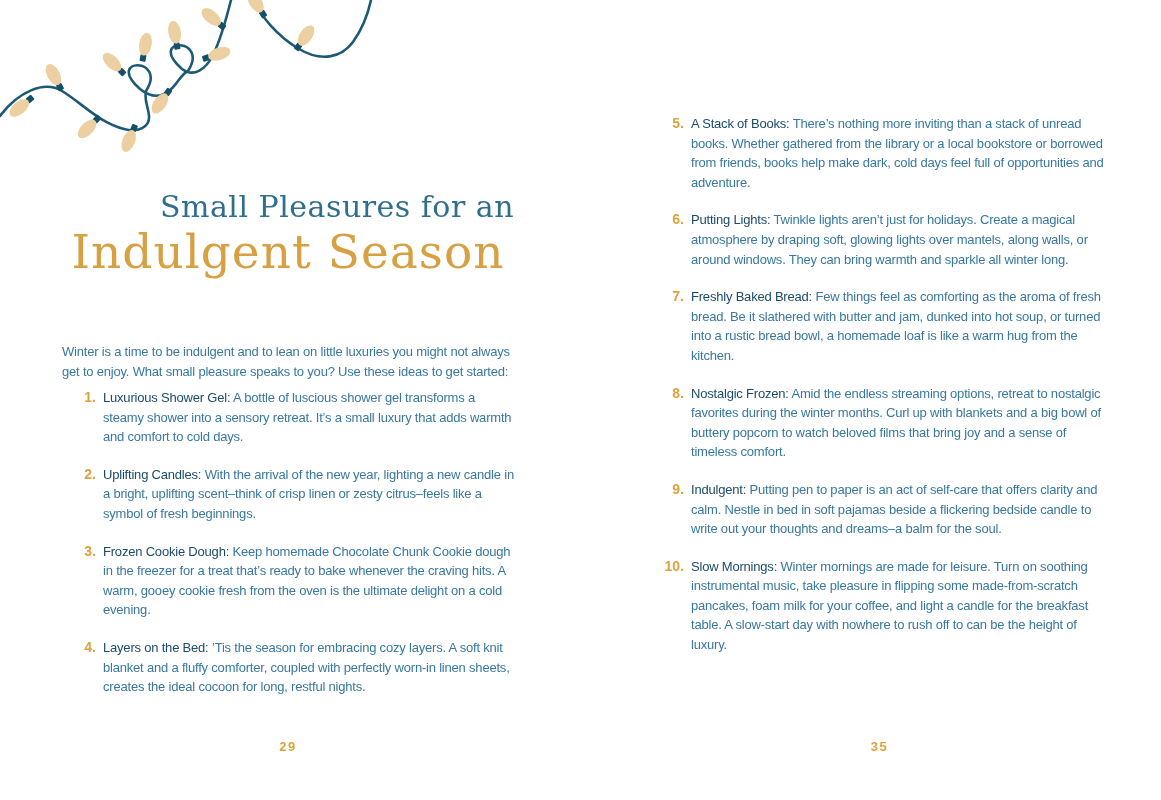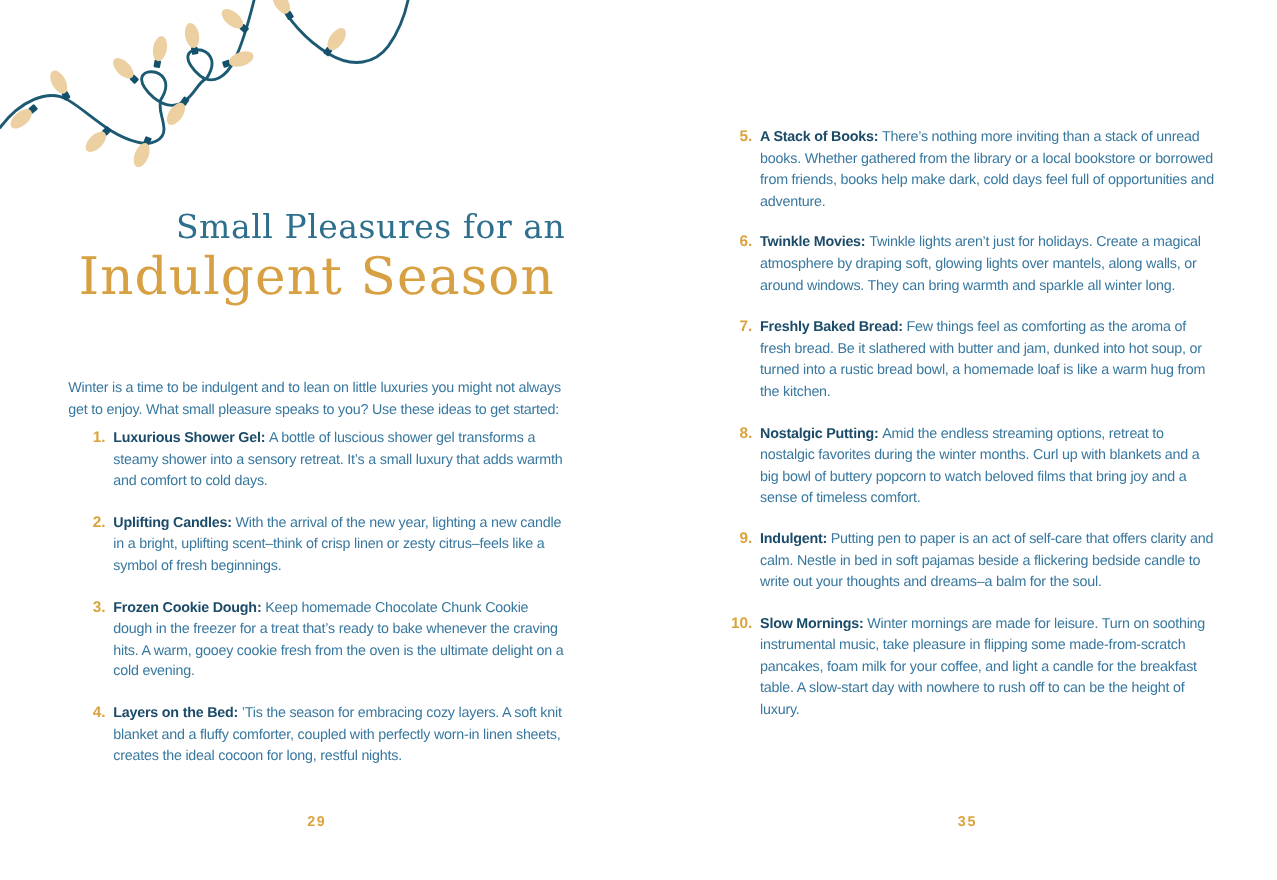--- a/index.html
+++ b/index.html
@@ -78,21 +78,21 @@
     margin-right:7px;
   }
   .itext{
     flex:1;
     font-size:13px;
     letter-spacing:-0.2px;
     line-height:19.6px;
     color:var(--body-blue);
   }
   .ilabel{
-    font-weight:bold;
+    font-weight:normal;
     color:var(--label-blue);
   }
   .ilabel::after{content:" ";}
   .pagenum{
     position:absolute;top:739px;left:0;width:100%;
     text-align:center;
     font-size:13px;
     font-weight:bold;
     letter-spacing:1.5px;
     color:var(--gold-num);
@@ -200,29 +200,29 @@
 </div>
 
 <div class="page-col right-col">
   <ol class="plist">
     <li class="item">
       <span class="num">5.</span>
       <p class="itext"><span class="ilabel">A Stack of Books:</span><span>There’s nothing more inviting than a stack of unread books. Whether gathered from the library or a local bookstore or borrowed from friends, books help make dark, cold days feel full of opportunities and adventure.</span></p>
     </li>
     <li class="item">
       <span class="num">6.</span>
-      <p class="itext"><span class="ilabel">Twinkle Movies:</span><span>Twinkle lights aren’t just for holidays. Create a magical atmosphere by draping soft, glowing lights over mantels, along walls, or around windows. They can bring warmth and sparkle all winter long.</span></p>
+      <p class="itext"><span class="ilabel">Putting Lights:</span><span>Twinkle lights aren’t just for holidays. Create a magical atmosphere by draping soft, glowing lights over mantels, along walls, or around windows. They can bring warmth and sparkle all winter long.</span></p>
     </li>
     <li class="item">
       <span class="num">7.</span>
       <p class="itext"><span class="ilabel">Freshly Baked Bread:</span><span>Few things feel as comforting as the aroma of fresh bread. Be it slathered with butter and jam, dunked into hot soup, or turned into a rustic bread bowl, a homemade loaf is like a warm hug from the kitchen.</span></p>
     </li>
     <li class="item">
       <span class="num">8.</span>
-      <p class="itext"><span class="ilabel">Nostalgic Putting:</span><span>Amid the endless streaming options, retreat to nostalgic favorites during the winter months. Curl up with blankets and a big bowl of buttery popcorn to watch beloved films that bring joy and a sense of timeless comfort.</span></p>
+      <p class="itext"><span class="ilabel">Nostalgic Frozen:</span><span>Amid the endless streaming options, retreat to nostalgic favorites during the winter months. Curl up with blankets and a big bowl of buttery popcorn to watch beloved films that bring joy and a sense of timeless comfort.</span></p>
     </li>
     <li class="item">
       <span class="num">9.</span>
       <p class="itext"><span class="ilabel">Indulgent:</span><span>Putting pen to paper is an act of self-care that offers clarity and calm. Nestle in bed in soft pajamas beside a flickering bedside candle to write out your thoughts and dreams–a balm for the soul.</span></p>
     </li>
     <li class="item">
       <span class="num">10.</span>
       <p class="itext"><span class="ilabel">Slow Mornings:</span><span>Winter mornings are made for leisure. Turn on soothing instrumental music, take pleasure in flipping some made-from-scratch pancakes, foam milk for your coffee, and light a candle for the breakfast table. A slow-start day with nowhere to rush off to can be the height of luxury.</span></p>
     </li>
   </ol>

